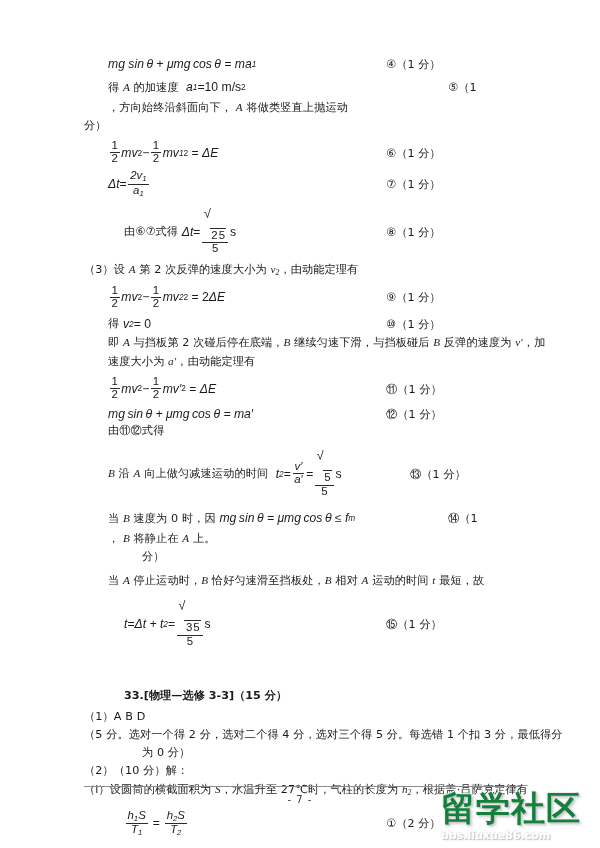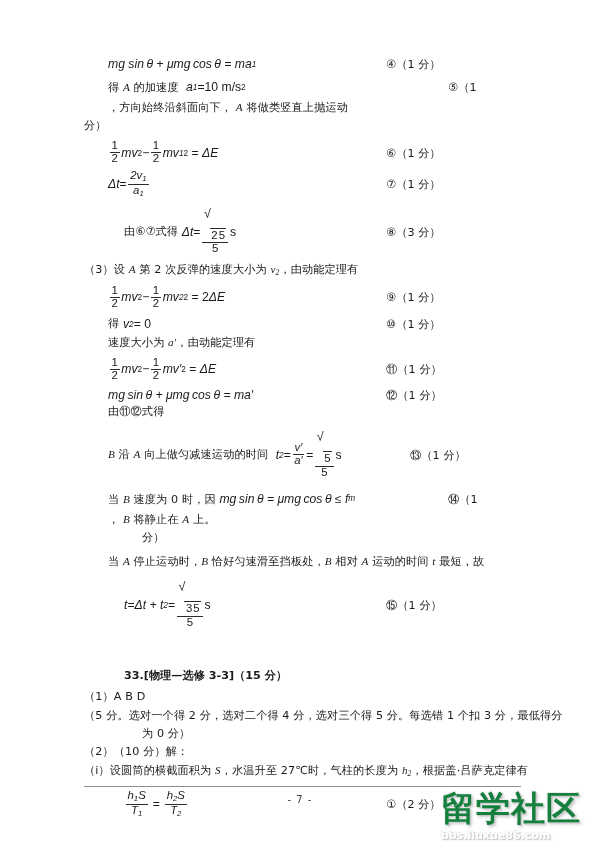--- a/index.html
+++ b/index.html
@@ -283,21 +283,21 @@
         Δt <span class="up">=</span>
         <span class="frac">
           <span class="num"><span class="sqrt">
                 <span class="radsign">√</span>
                 <span class="radicand">2 5</span>
               </span></span>
           <span class="den up">5</span>
         </span><span class="up">s</span>
       </span>
       <span class="marker">
-        <span class="txt txt-cn">⑧（3 分）</span>
+        <span class="txt txt-cn">⑧（1 分）</span>
       </span>
     </div>
 
     <div class="gap-s"></div>
 
     <div class="row indent-0">
       <span class="txt txt-cn">（3）设 <span class="it">A</span> 第 2 次反弹的速度大小为 <span class="it">v</span><sub class="it">2</sub>，由动能定理有</span>
     </div>
 
     <div class="gap-s"></div>
@@ -322,20 +322,23 @@
     <div class="gap-s"></div>
 
     <div class="mathline indent-1">
       <span class="txt txt-cn">得&nbsp;</span>
       <span class="math">v<sub>2</sub> <span class="up">= 0</span></span>
       <span class="marker">
         <span class="txt txt-cn">⑩（1 分）</span>
       </span>
     </div>
 
+    <div class="row indent-1">
+      <span class="txt txt-cn">即 <span class="it">A</span> 与挡板第 2 次碰后停在底端，<span class="it">B</span> 继续匀速下滑，与挡板碰后 <span class="it">B</span> 反弹的速度为 <span class="it">v′</span>，加</span>
+    </div>
     <div class="row indent-1">
       <span class="txt txt-cn">速度大小为 <span class="it">a′</span>，由动能定理有</span>
     </div>
 
     <div class="gap-s"></div>
 
     <div class="mathline indent-1">
       <span class="math">
         <span class="frac">
             <span class="num up">1</span>

